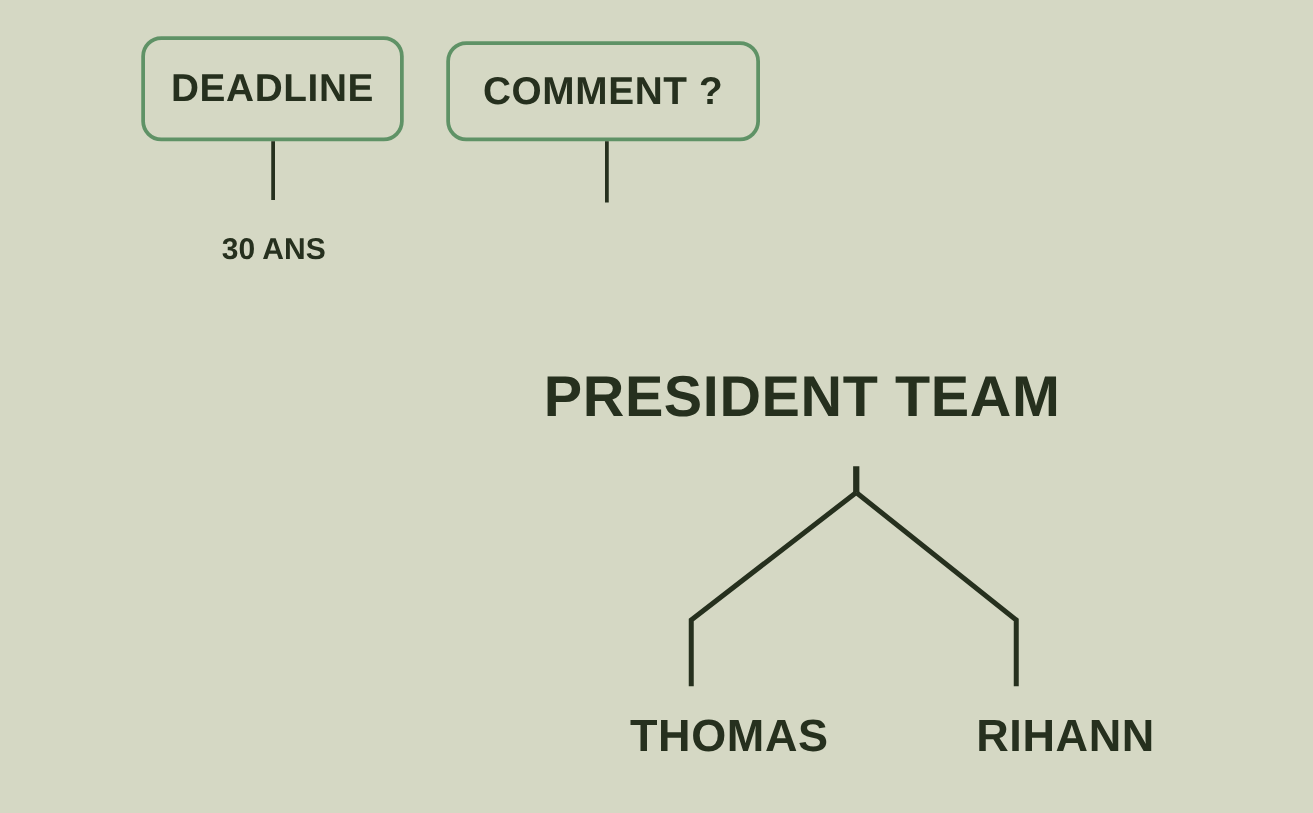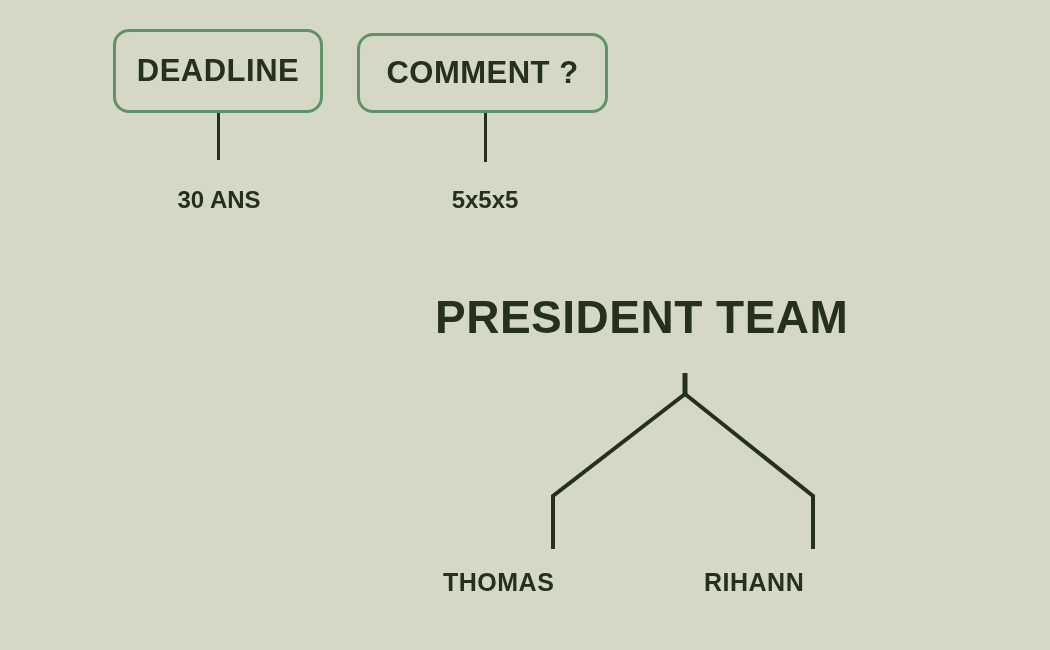--- a/index.html
+++ b/index.html
@@ -70,22 +70,22 @@
   }
   .tree-lines {
     position: absolute;
     left: 0;
     top: 0;
     pointer-events: none;
   }
   .leaf {
     position: absolute;
     width: 220px;
-    text-align: left;
-    font-size: 25px;
+    text-align: right;
+    font-size: 36px;
     font-weight: 700;
     color: #26301e;
     letter-spacing: 0.5px;
     white-space: nowrap;
   }
   .leaf-left  { left: 443px; top: 568px; }
   .leaf-right { left: 704px; top: 568px; }
 </style>
 </head>
 <body>
@@ -95,21 +95,20 @@
   <div class="callout-box box-deadline">
     <span class="box-label">DEADLINE</span>
   </div>
   <div class="vline line-deadline"></div>
   <div class="value value-deadline">30 ANS</div>
 
   <div class="callout-box box-comment">
     <span class="box-label">COMMENT ?</span>
   </div>
   <div class="vline line-comment"></div>
-  <div class="value value-comment">5x5x5</div>
 
   <div class="tree-title">PRESIDENT TEAM</div>
 
   <svg class="tree-lines" width="1050" height="650" viewBox="0 0 1050 650" aria-hidden="true">
     <path d="M685 373 L685 394" stroke="#26301e" stroke-width="5" fill="none"></path>
     <path d="M685 394 L553 496 L553 549" stroke="#26301e" stroke-width="4" fill="none" stroke-linejoin="miter"></path>
     <path d="M685 394 L813 496 L813 549" stroke="#26301e" stroke-width="4" fill="none" stroke-linejoin="miter"></path>
   </svg>
 
   <div class="leaf leaf-left">THOMAS</div>

